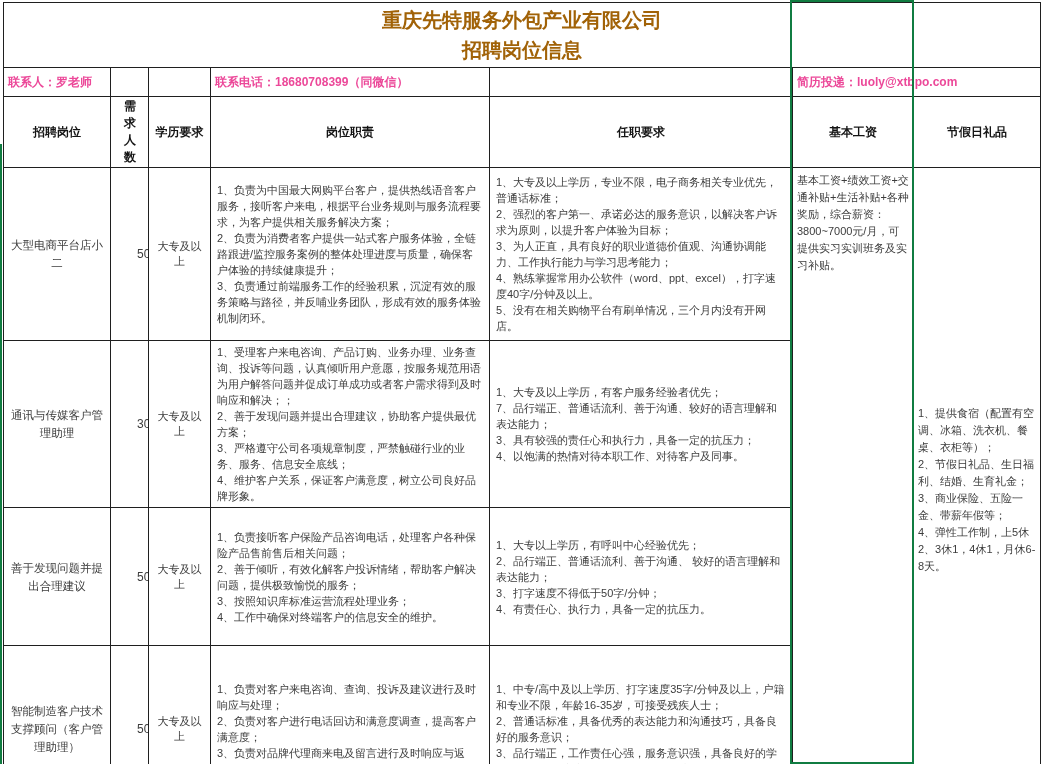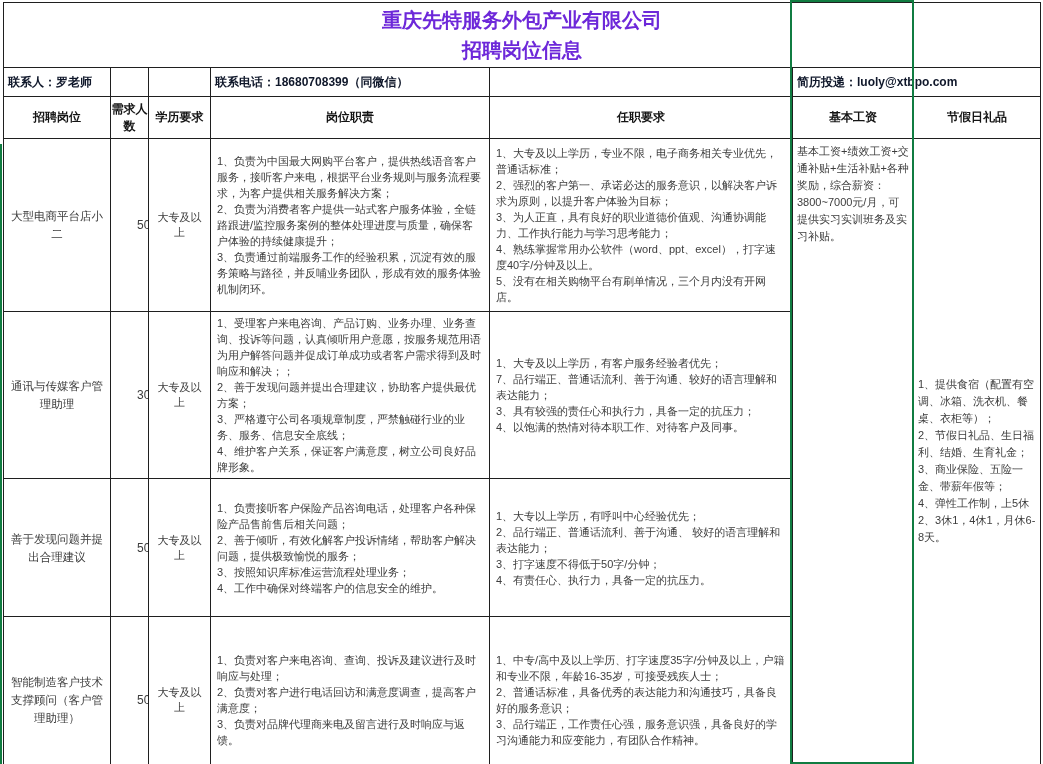--- a/index.html
+++ b/index.html
@@ -15,31 +15,31 @@
   td,th{
     border:1px solid #1f1f1f;
     padding:2px 4px;
     overflow:hidden;
     box-sizing:border-box;
     vertical-align:middle;
   }
   
   tr.title-row td{border-bottom:1px solid #1f1f1f;}
   .title-line{
-    text-align:center;font-weight:bold;font-size:20px;line-height:30px;color:#6d28d9;
+    text-align:center;font-weight:bold;font-size:20px;line-height:30px;color:#a16207;
   }
   
   tr.contact-row td{
-    font-weight:bold;font-size:12px;color:#0f172a;white-space:nowrap;
+    font-weight:bold;font-size:12px;color:#ec4899;white-space:nowrap;
   }
   
   tr.header-row th{
     font-weight:bold;font-size:12px;color:#141414;text-align:center;
   }
-  tr.header-row th.th-need{padding:1px 0;}
+  tr.header-row th.th-need{padding:1px 13px;}
   
   td.cell-position{
     font-size:11.5px;line-height:18px;color:#3c3c3c;text-align:center;
   }
   td.cell-num{
     font-size:12px;color:#3c3c3c;padding-left:26px;
   }
   td.cell-edu{
     font-size:11px;color:#3c3c3c;text-align:center;
   }

